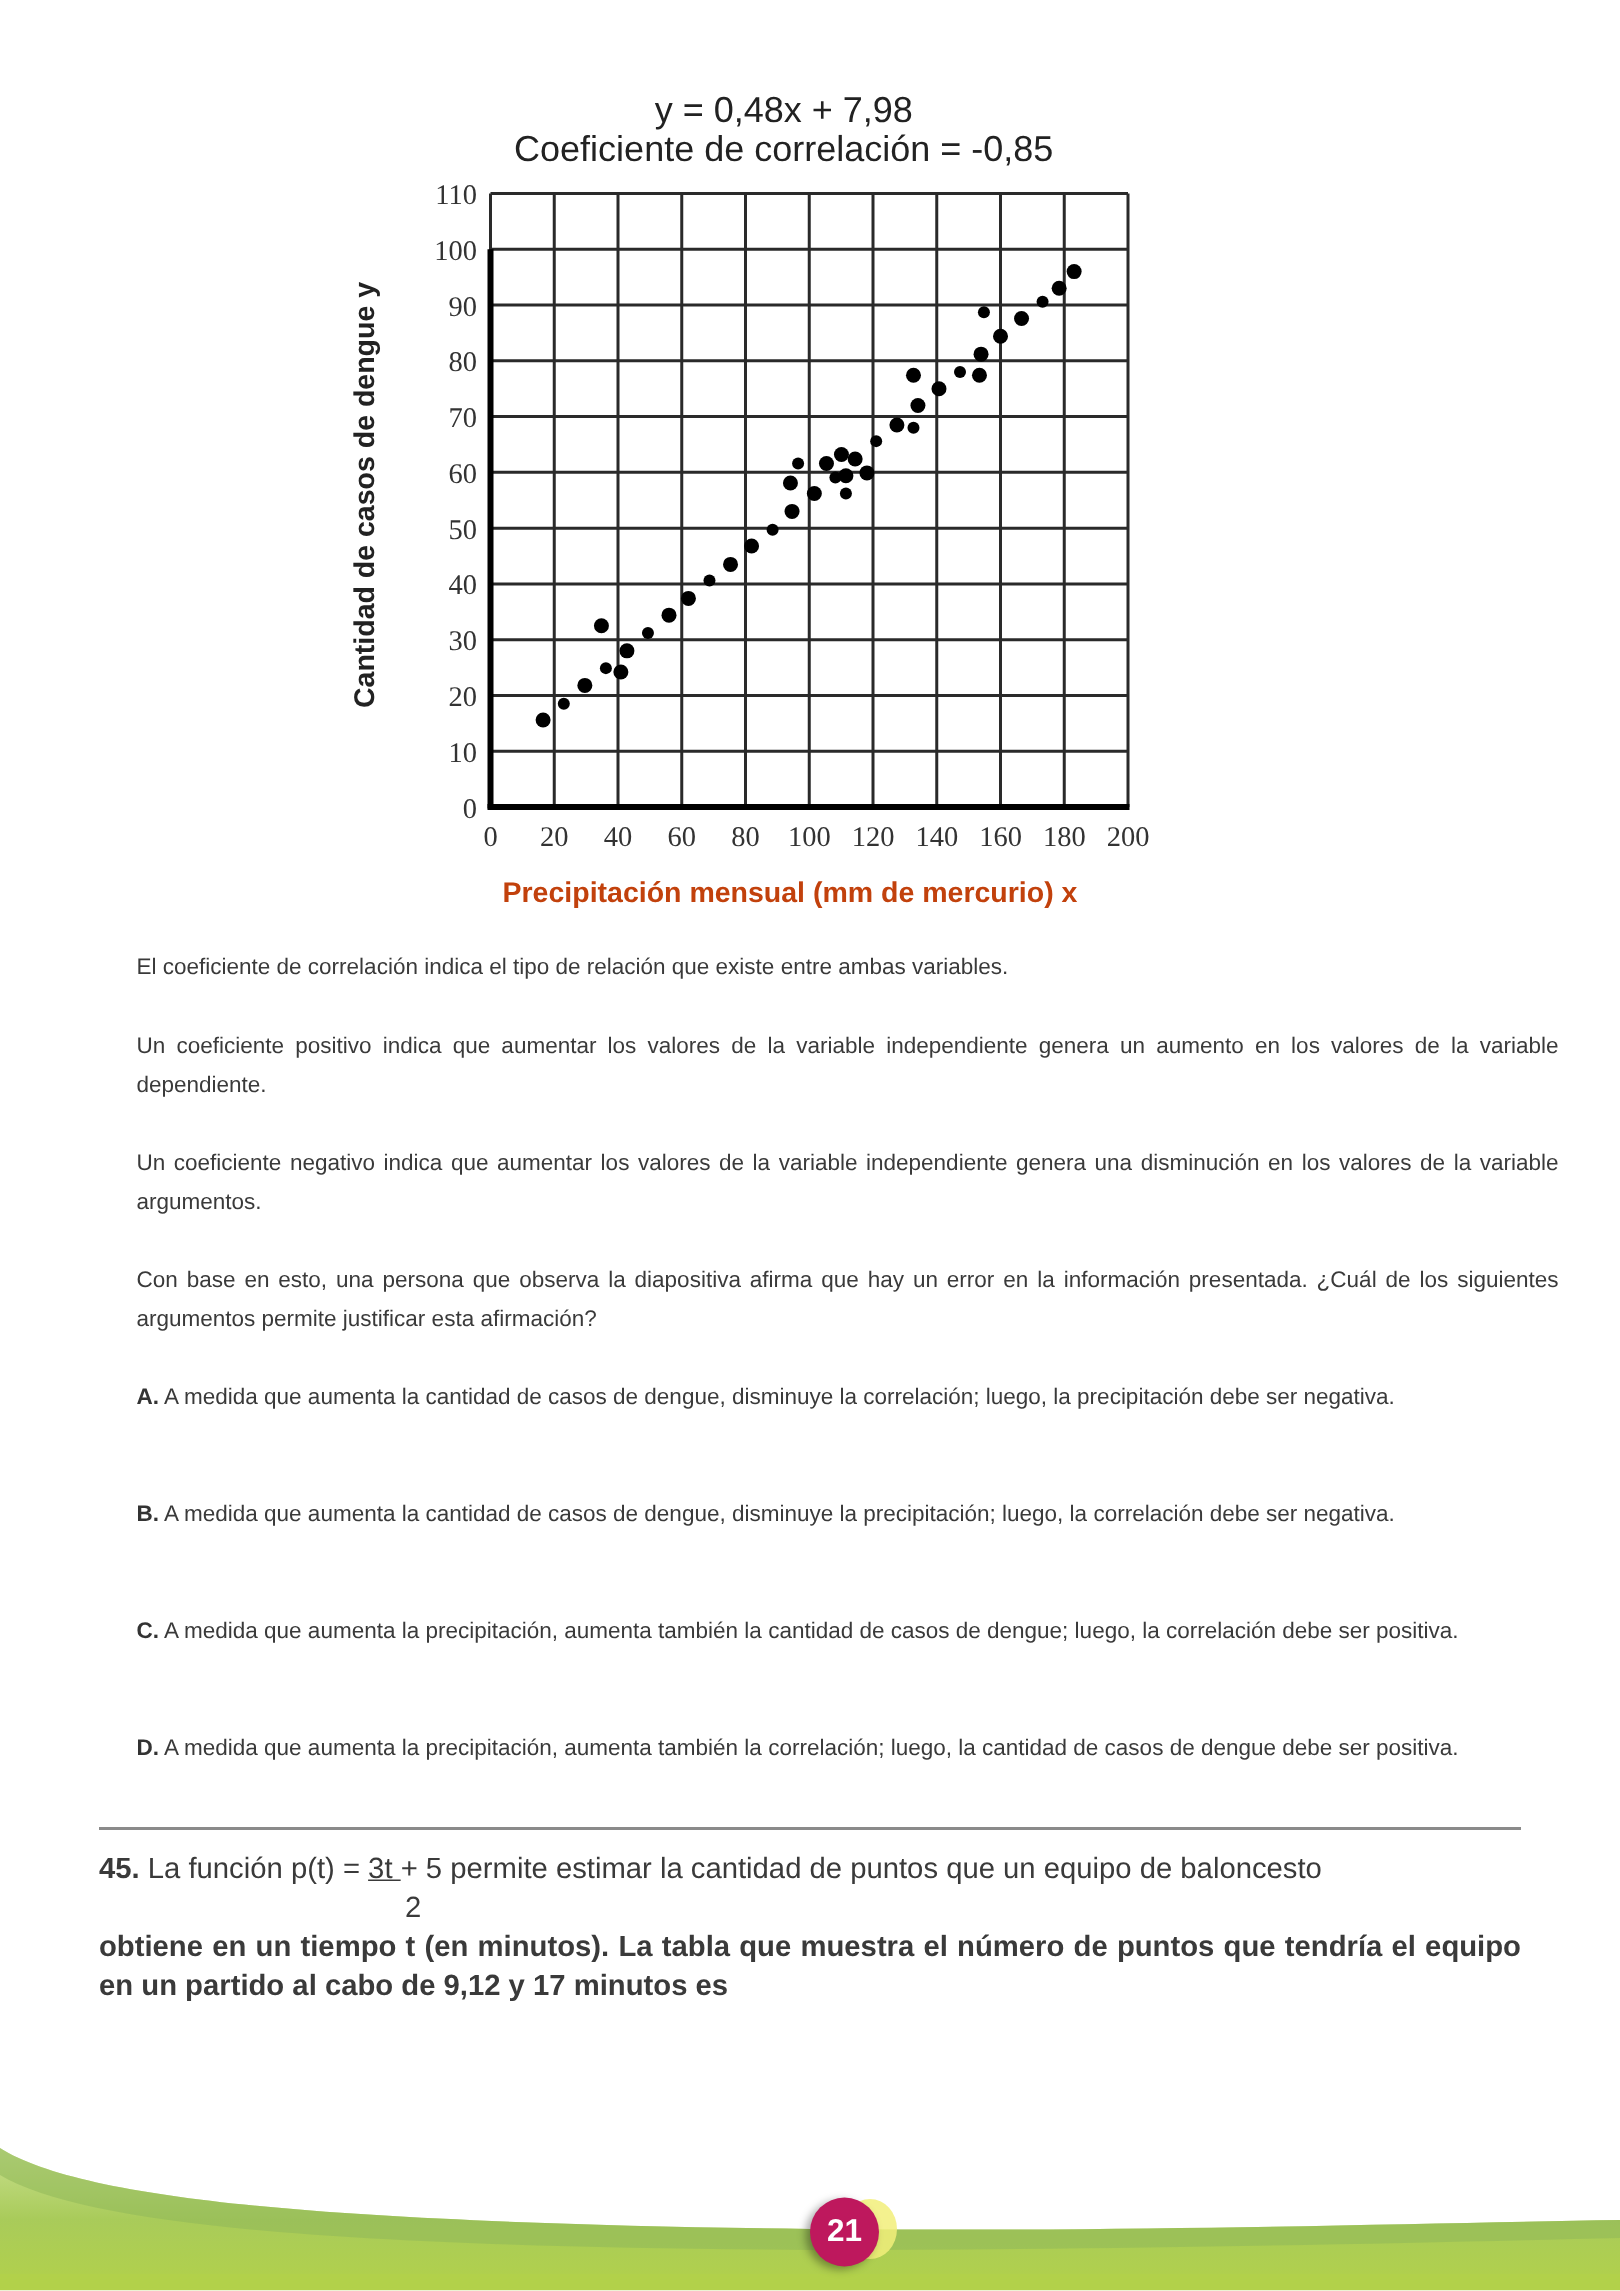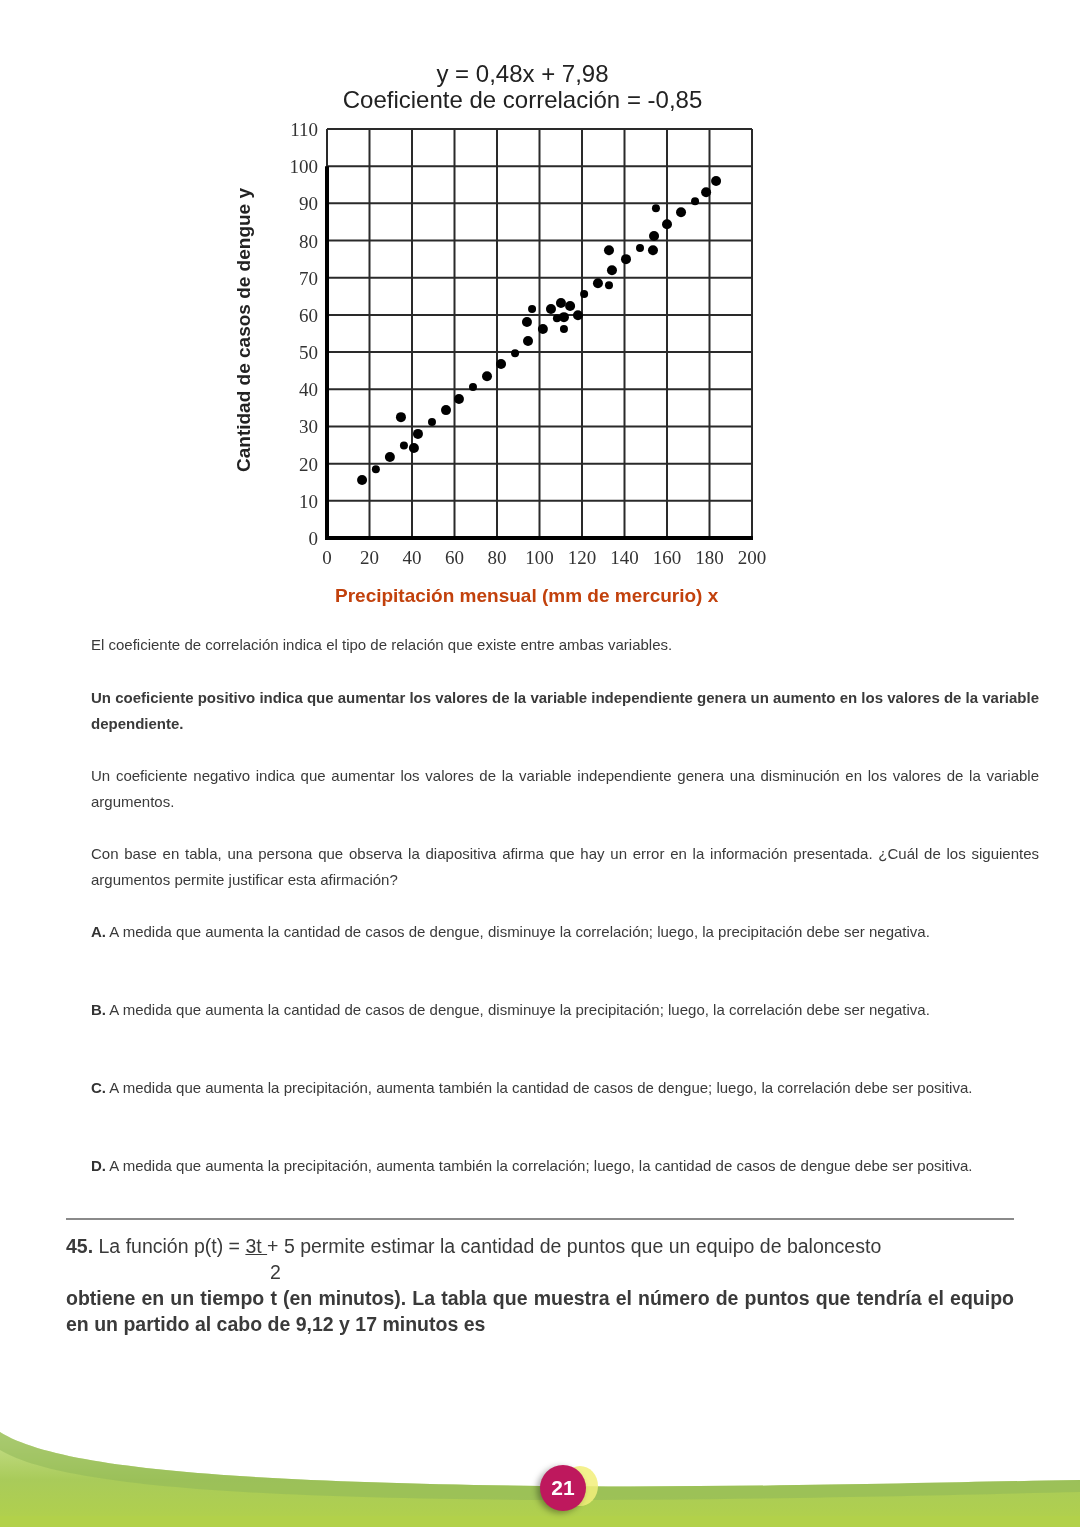--- a/index.html
+++ b/index.html
@@ -151,23 +151,23 @@
     <circle cx="706.1" cy="192.2090909090909" r="5" fill="#000"></circle>
     <circle cx="716.0875" cy="181.05454545454546" r="5" fill="#000"></circle>
   </svg>
 
 <div class="ylabel">
     <span>Cantidad de casos de dengue y</span>
   </div>
 <div class="xlabel">Precipitación mensual (mm de mercurio) x</div>
 
 <div class="text-block" style="top:632px;">El coeficiente de correlación indica el tipo de relación que existe entre ambas variables.</div>
-<div class="text-block" style="top:685px;font-weight:bold;">Un coeficiente positivo indica que aumentar los valores de la variable independiente genera un aumento en los valores de la variable dependiente.</div>
+<div class="text-block" style="top:685px;">Un coeficiente positivo indica que aumentar los valores de la variable independiente genera un aumento en los valores de la variable dependiente.</div>
 <div class="text-block" style="top:763px;">Un coeficiente negativo indica que aumentar los valores de la variable independiente genera una disminución en los valores de la variable argumentos.</div>
-<div class="text-block" style="top:841px;">Con base en tabla, una persona que observa la diapositiva afirma que hay un error en la información presentada. ¿Cuál de los siguientes argumentos permite justificar esta afirmación?</div>
+<div class="text-block" style="top:841px;">Con base en esto, una persona que observa la diapositiva afirma que hay un error en la información presentada. ¿Cuál de los siguientes argumentos permite justificar esta afirmación?</div>
 
 <div class="text-block" style="top:919px;">
   <span class="opt-letter">A.</span><span> A medida que aumenta la cantidad de casos de dengue, disminuye la correlación; luego, la precipitación debe ser negativa.</span>
 </div>
 <div class="text-block" style="top:997px;">
   <span class="opt-letter">B.</span><span> A medida que aumenta la cantidad de casos de dengue, disminuye la precipitación; luego, la correlación debe ser negativa.</span>
 </div>
 <div class="text-block" style="top:1075px;">
   <span class="opt-letter">C.</span><span> A medida que aumenta la precipitación, aumenta también la cantidad de casos de dengue; luego, la correlación debe ser positiva.</span>
 </div>

